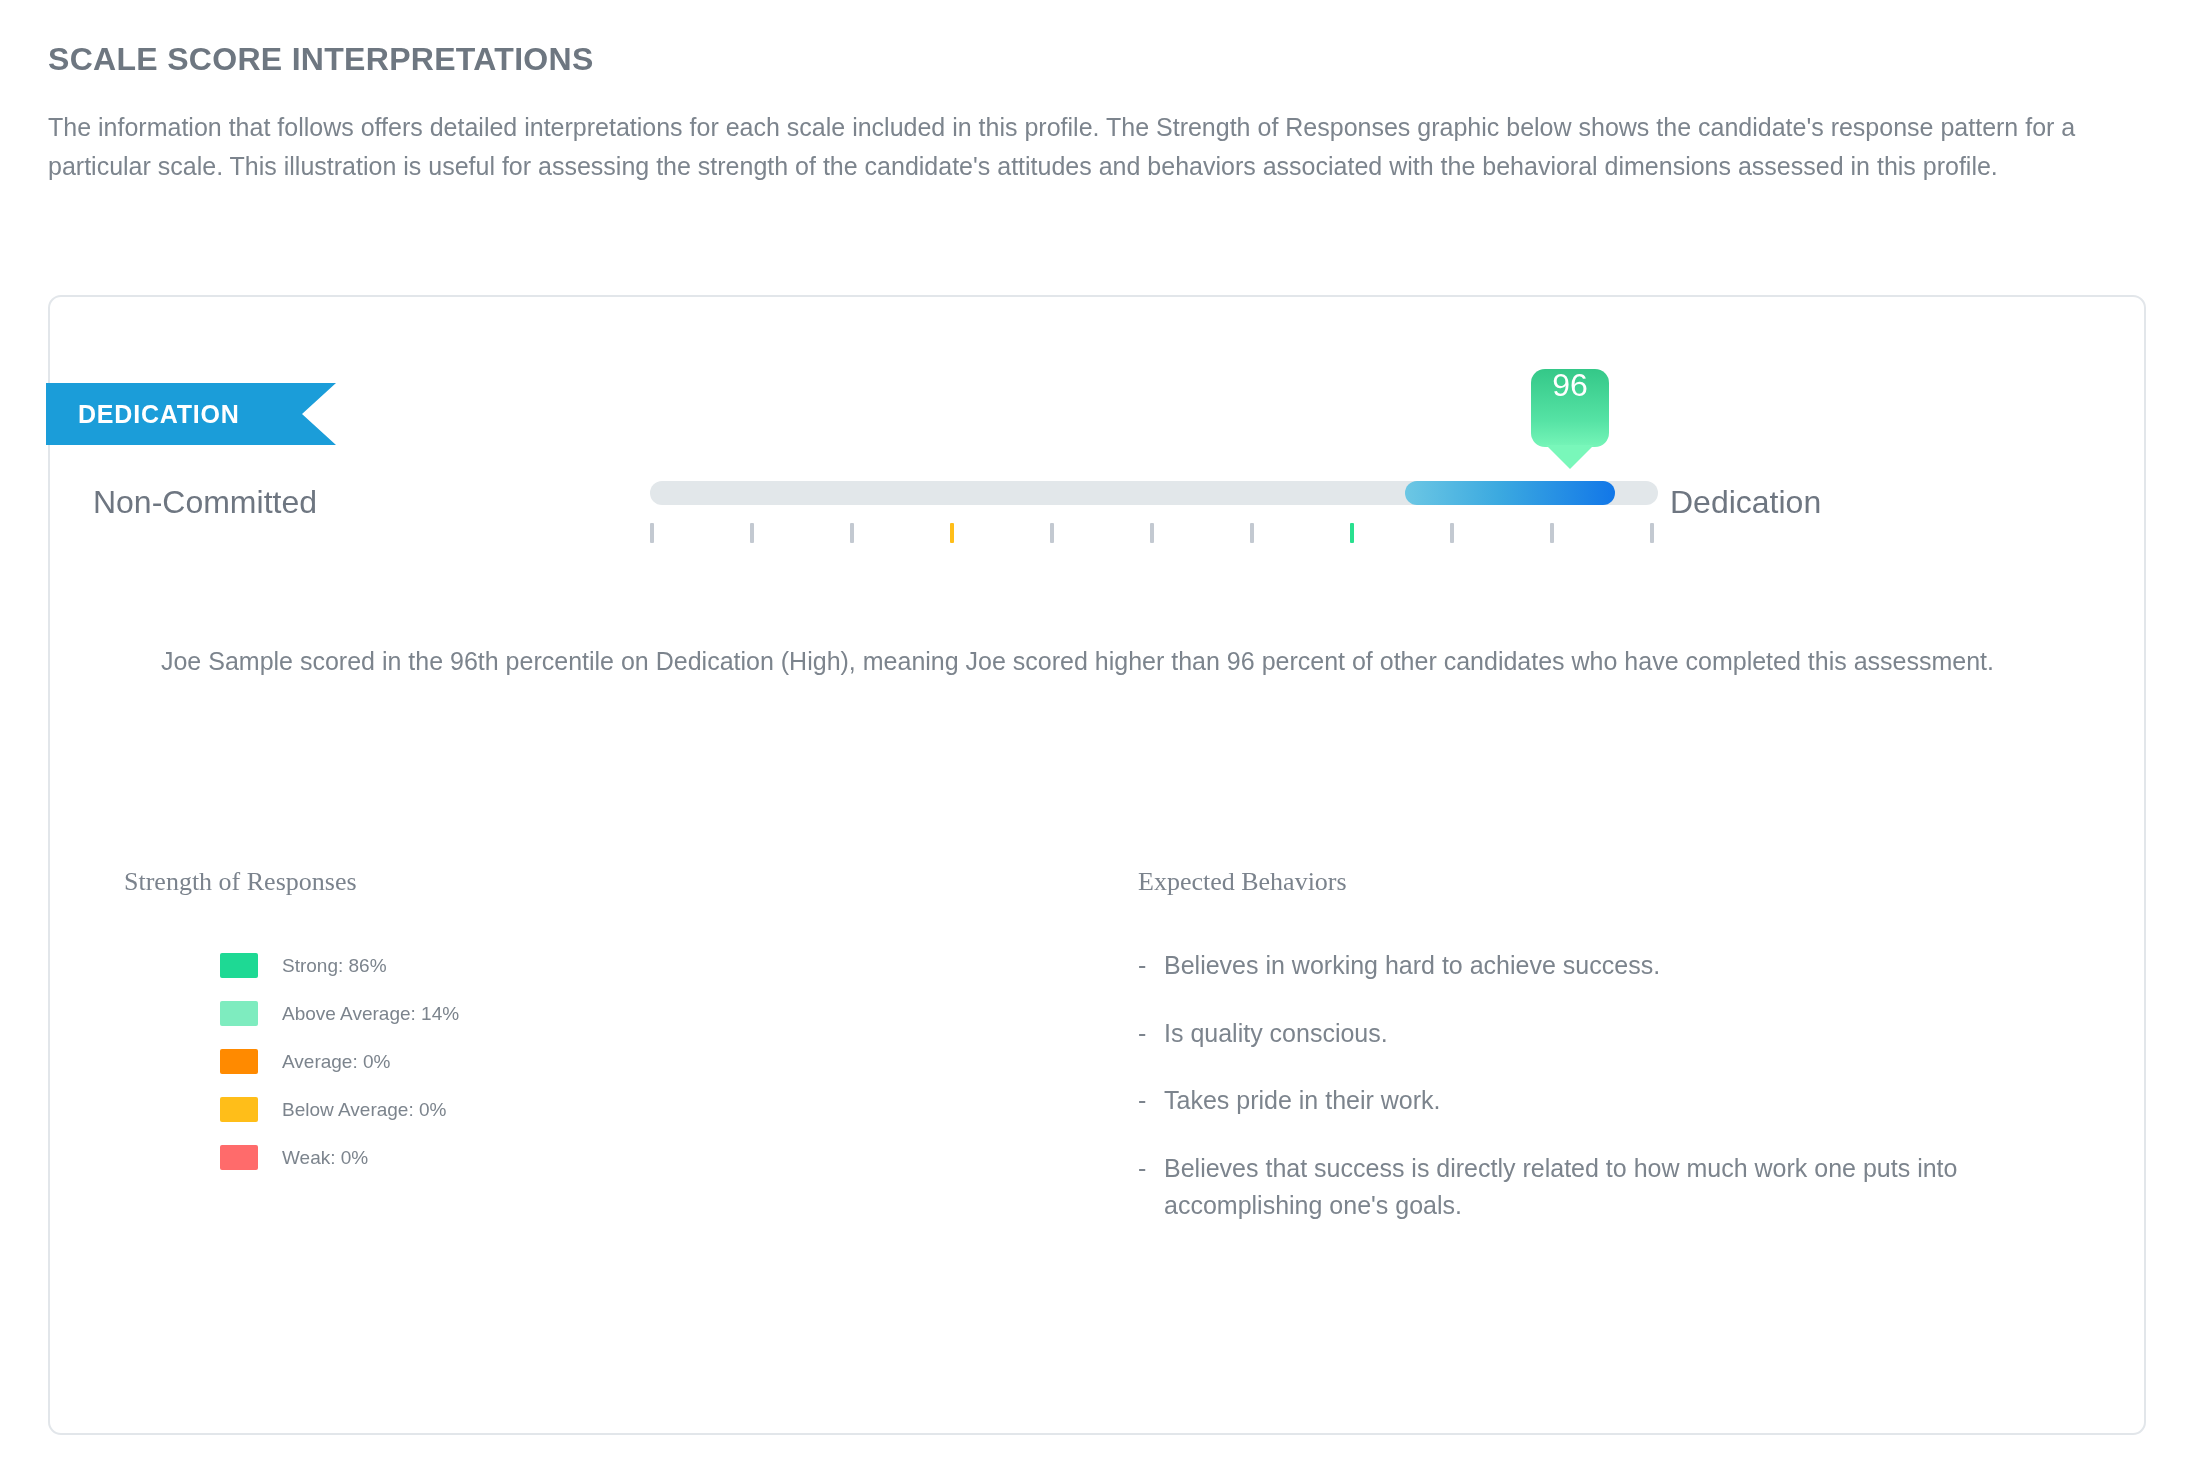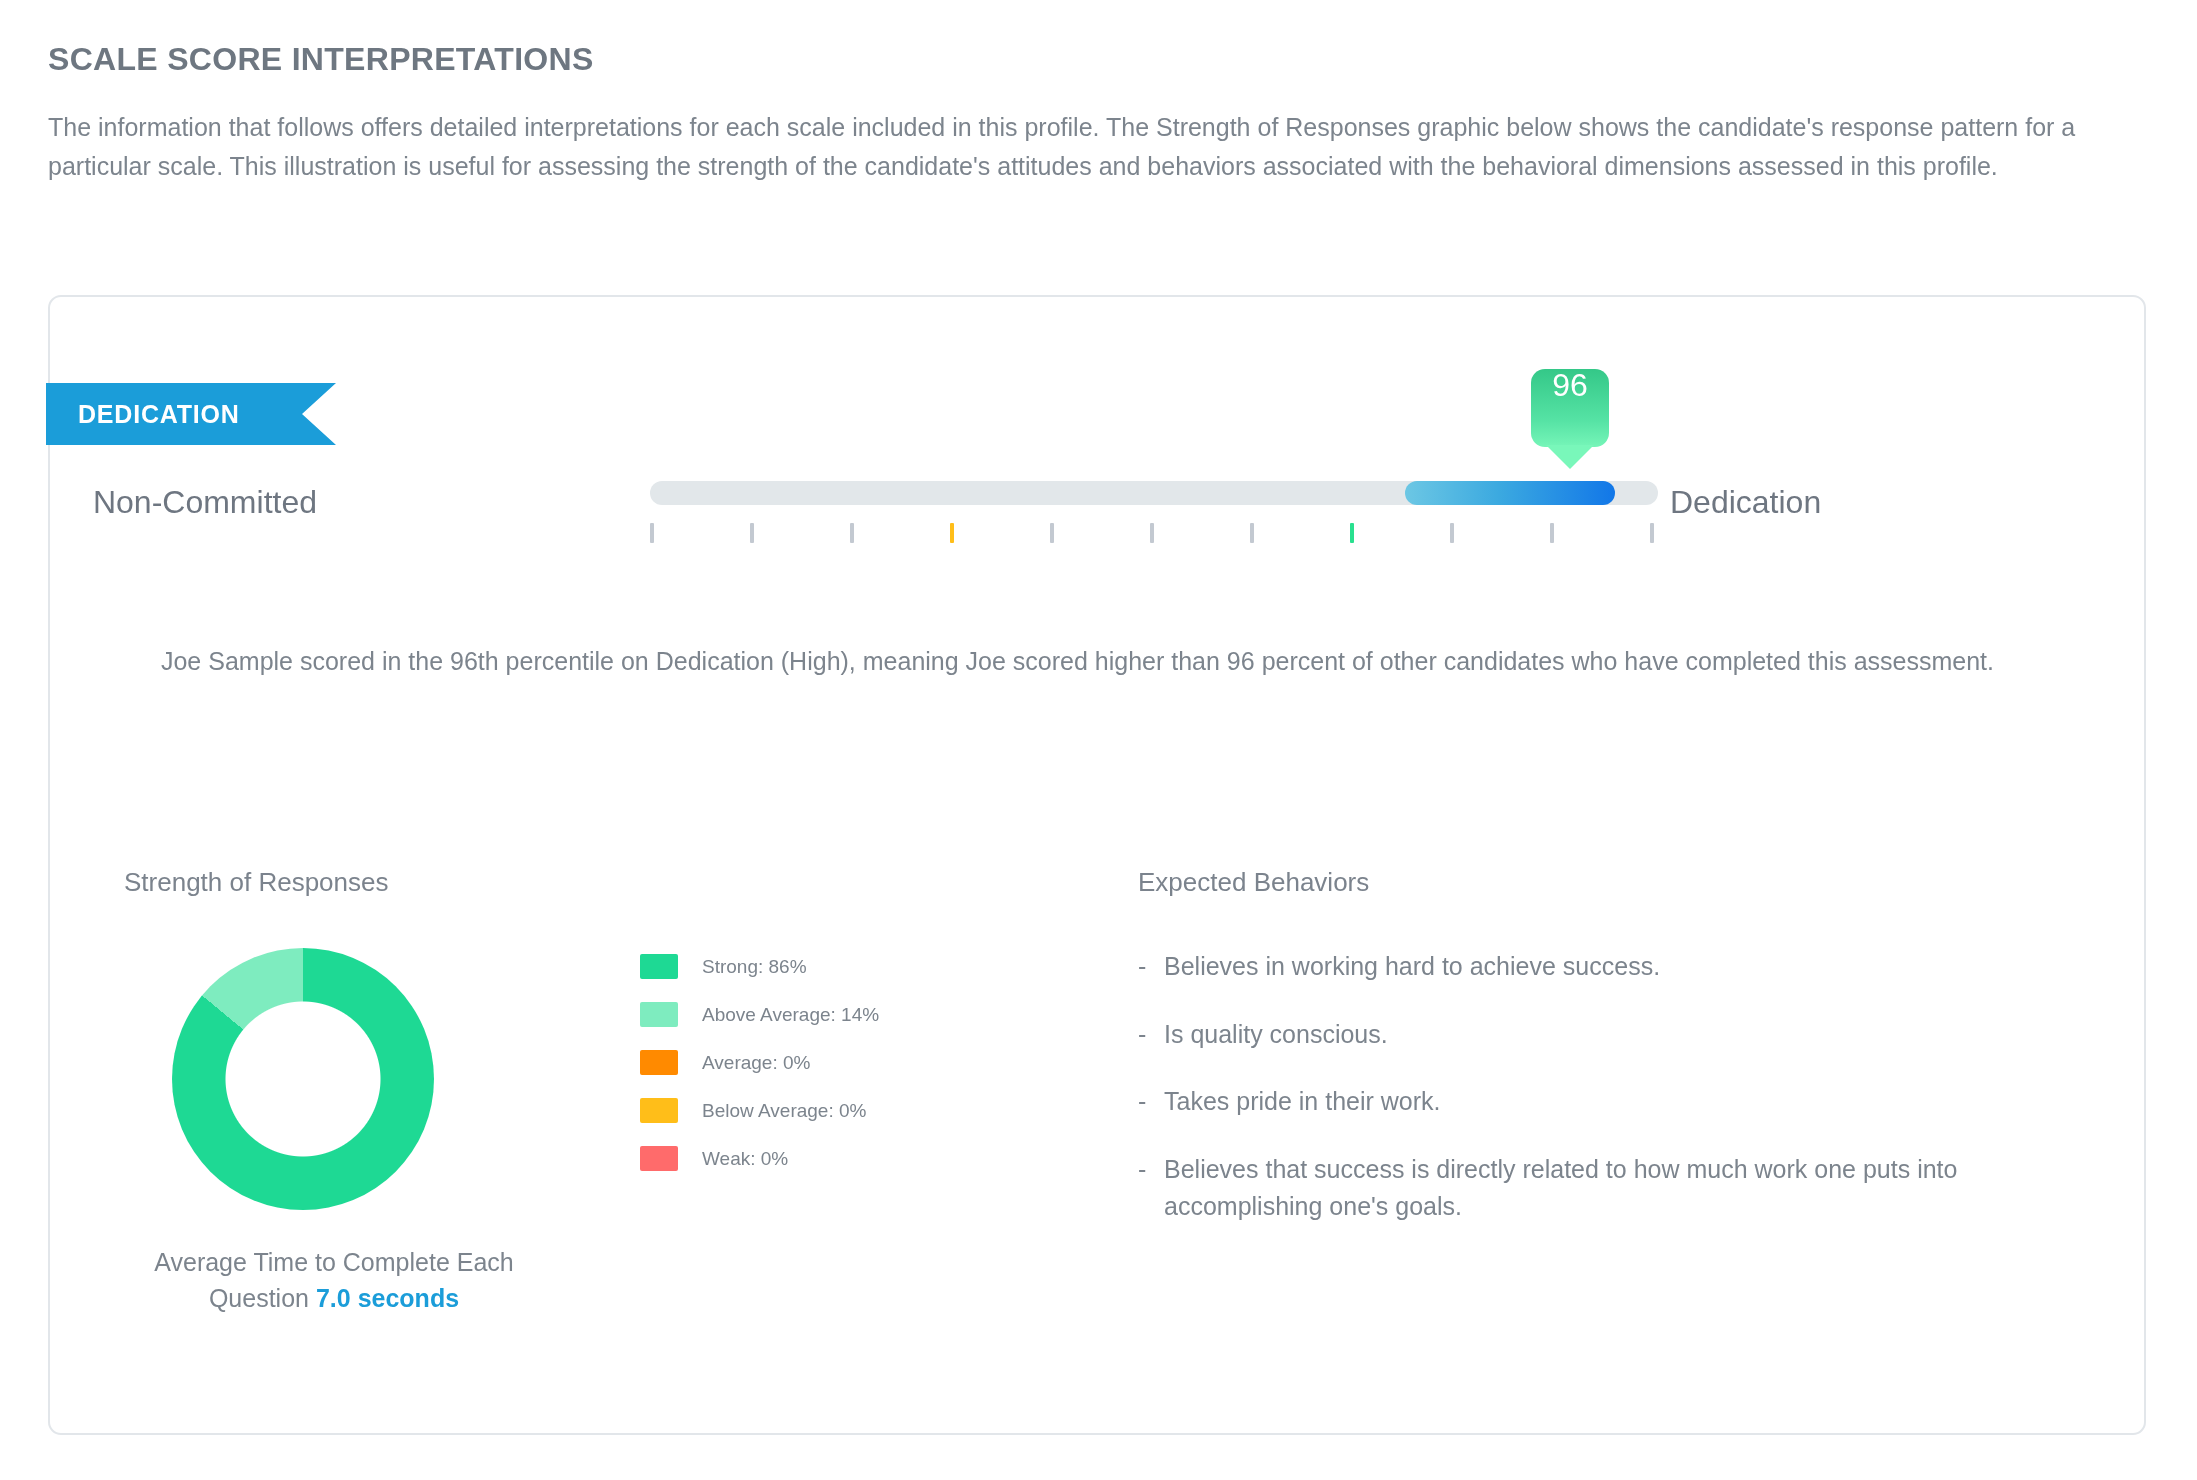--- a/index.html
+++ b/index.html
@@ -189,20 +189,21 @@
     width: 2000px;
     display: flex;
   }
   .col-left  { width: 1000px; position: relative; }
   .col-right { width: 980px; position: relative; }
 
   .section-head {
     font-size: 26px;
     color: #7b838d;
     margin: 0 0 50px 0;
+    font-family: Liberation Serif, serif;
   }
   .col-right .section-head { margin-left: 14px; }
 
   .donut-row {
     display: flex;
     align-items: flex-start;
   }
   .donut-block { width: 420px; }
   .donut {
     width: 262px;
@@ -308,26 +309,20 @@
   <div class="card-body">
     <p class="desc second">Joe Sample scored in the 96th percentile on Dedication (High), meaning Joe scored higher than 96 percent of other candidates who have completed this assessment.</p>
   </div>
 
   <div class="lower">
 
     <div class="col-left">
       <div class="section-head">Strength of Responses</div>
 
       <div class="donut-row">
-        <div class="donut-block">
-          <div class="donut"></div>
-          <div class="avg-time">
-            <span>Average Time to Complete Each Question </span><b>7.0 seconds</b>
-          </div>
-        </div>
 
         <div class="legend">
           <div class="legend-item">
             <span class="swatch" style="background:#1ed994"></span>
             <span class="legend-text">Strong: 86%</span>
           </div>
           <div class="legend-item">
             <span class="swatch" style="background:#7eecbf"></span>
             <span class="legend-text">Above Average: 14%</span>
           </div>

